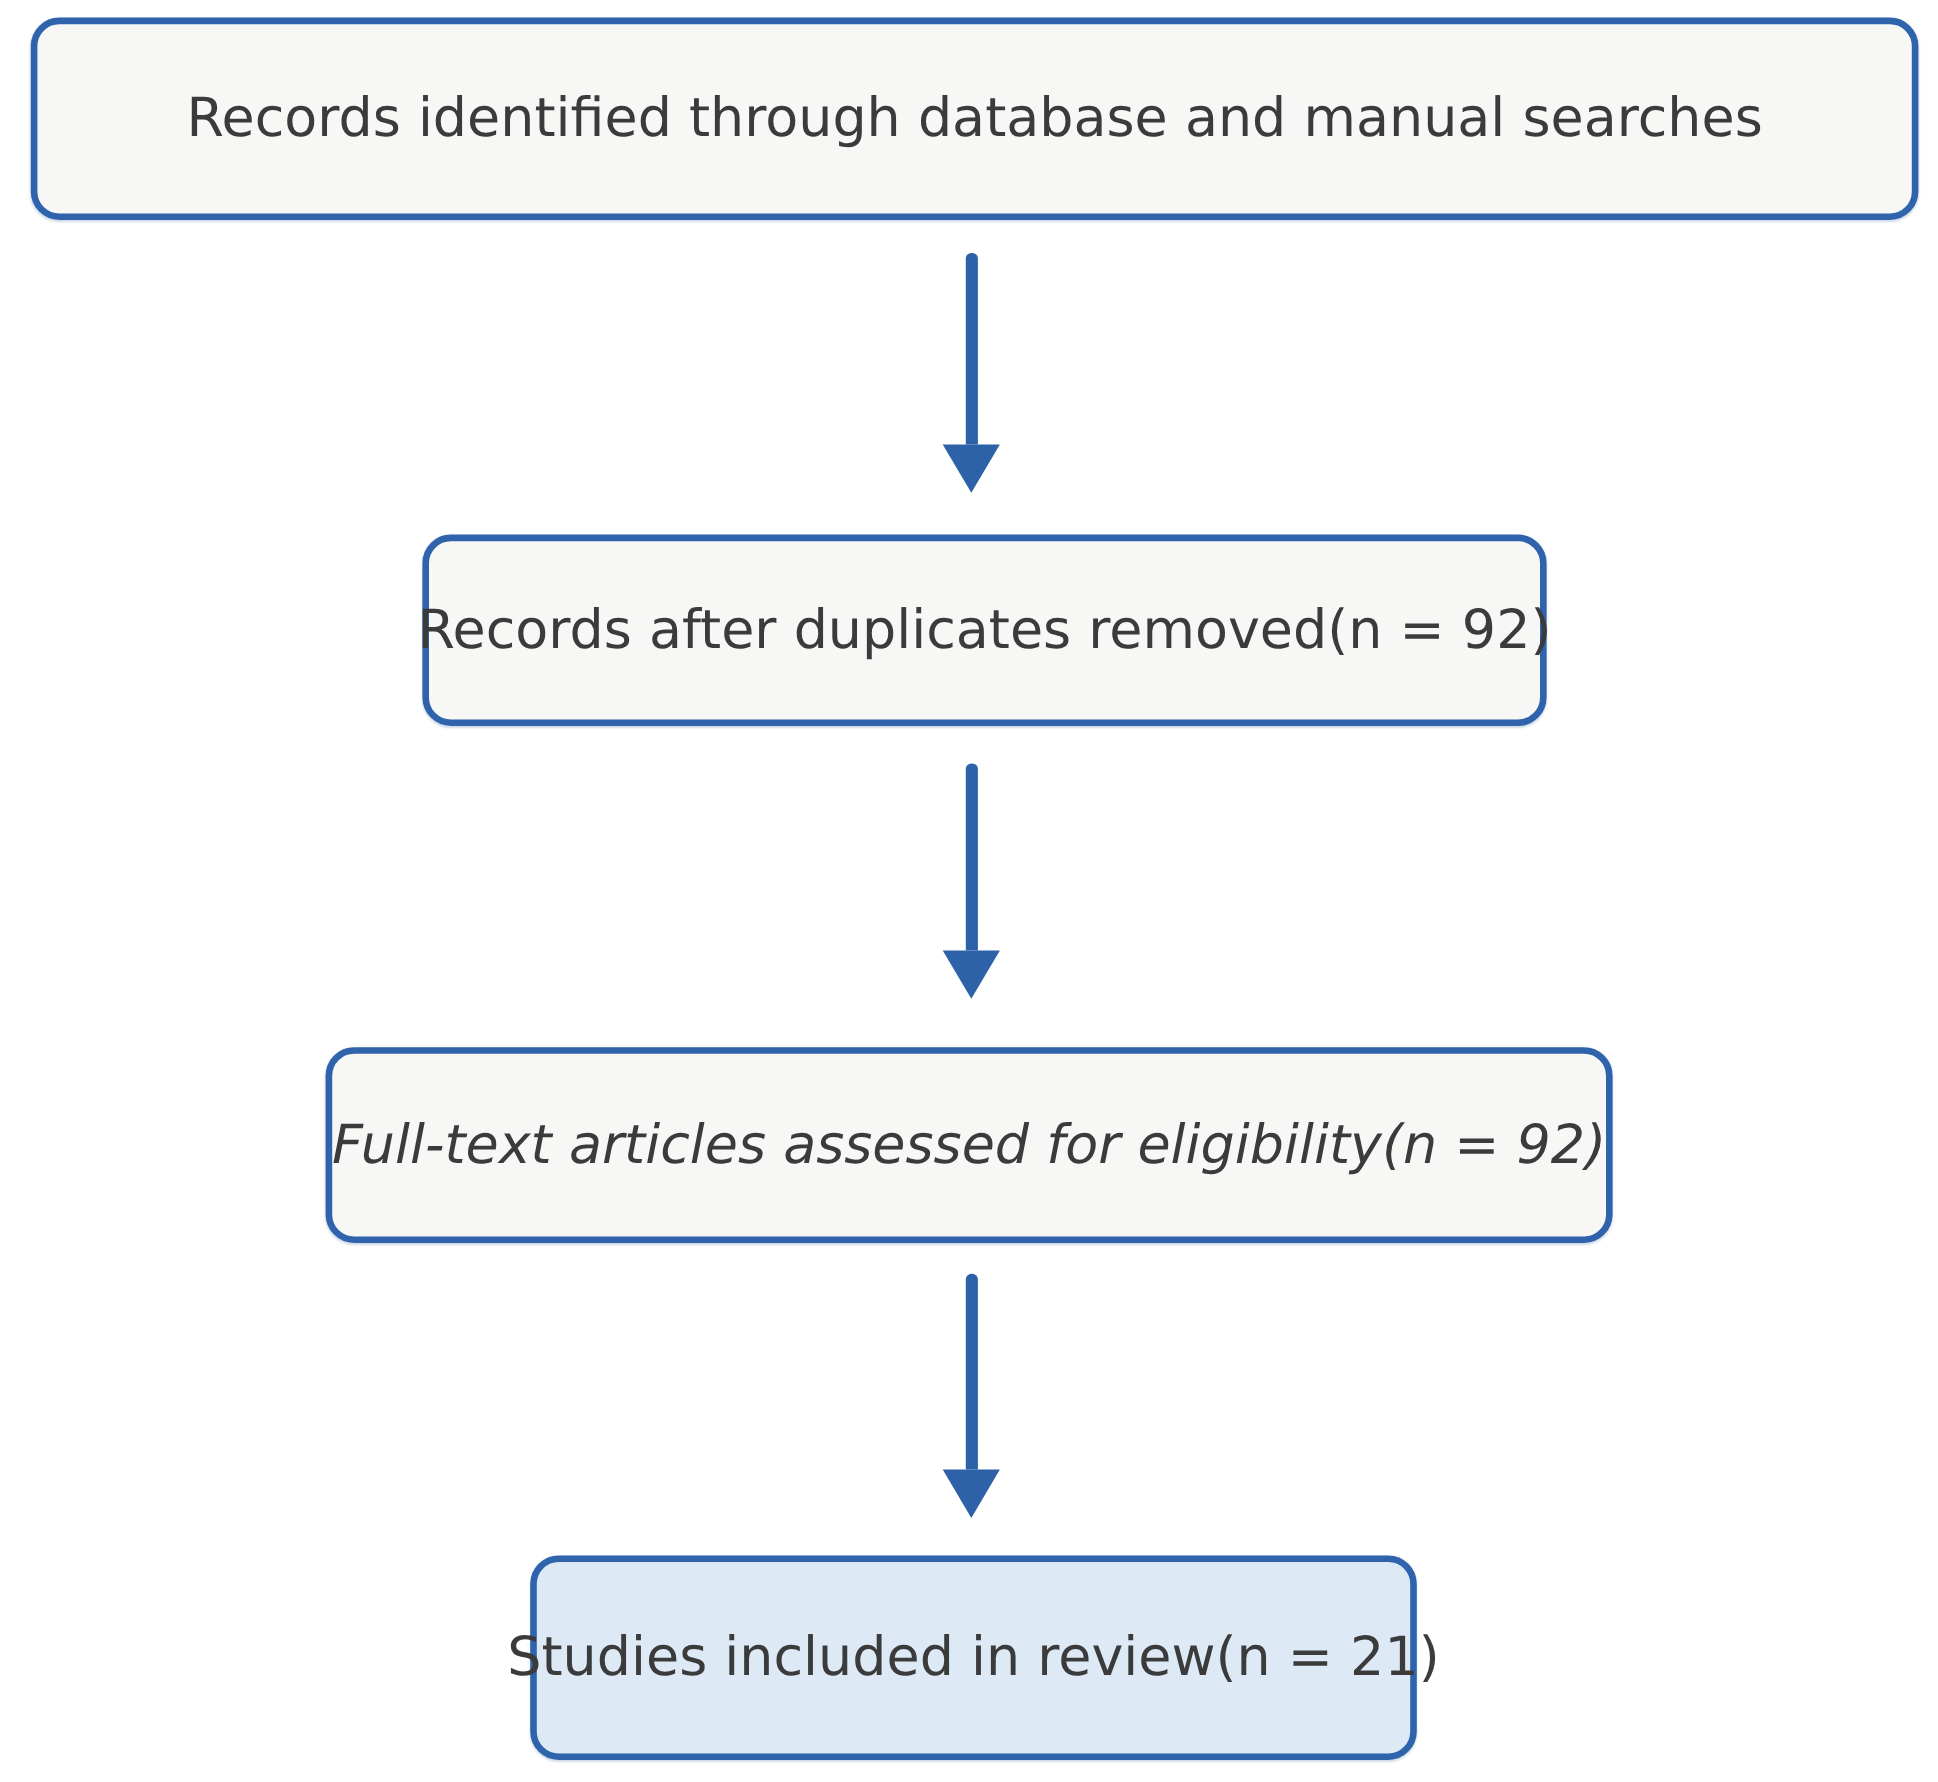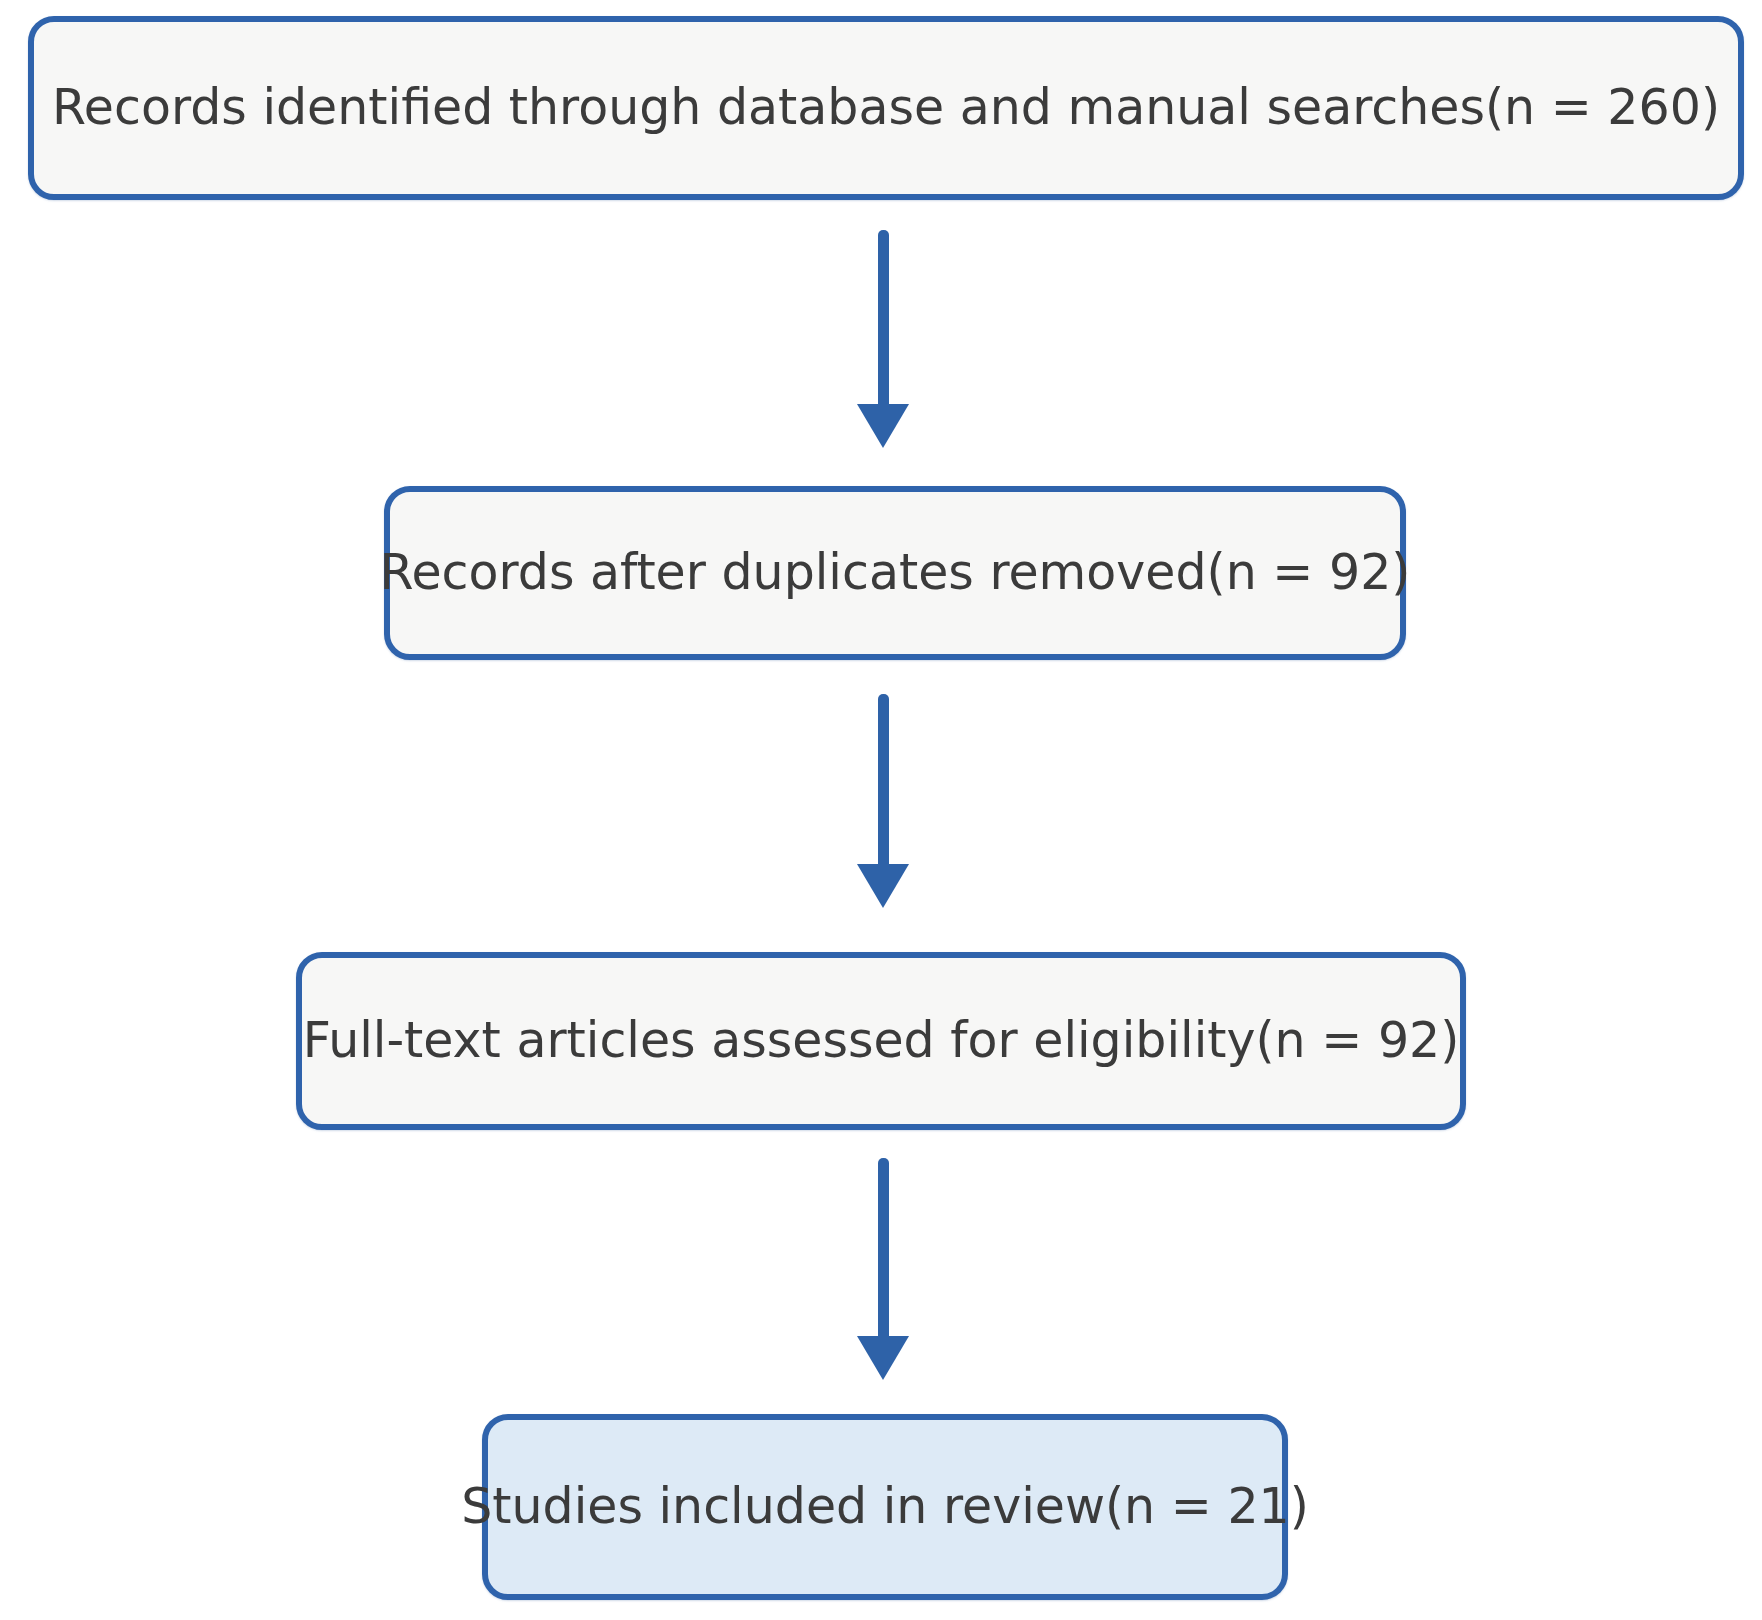--- a/index.html
+++ b/index.html
@@ -30,21 +30,21 @@
     font-size: 49px;
     line-height: 1.42;
     box-shadow: 0 1px 2px rgba(120,150,190,0.35);
   }
   .flow-box .label,
   .flow-box .count {
     white-space: nowrap;
   }
   #box-1 { left: 28px;  top: 16px;   width: 1716px; height: 184px; }
   #box-2 { left: 384px; top: 486px;  width: 1022px; height: 174px; }
-  #box-3 { left: 296px; top: 952px;  width: 1170px; height: 178px; }
+  #box-3 { left: 296px; top: 952px;  width: 1170px; height: 178px; font-style: italic; }
   #box-4 { left: 482px; top: 1414px; width: 806px;  height: 186px;
            background: #ddeaf6; }
 
   .arrow {
     position: absolute;
     width: 56px;
     display: flex;
     flex-direction: column;
     align-items: center;
   }
@@ -65,21 +65,20 @@
   #arrow-2 { left: 855px; top: 694px;  height: 214px; }
   #arrow-3 { left: 855px; top: 1158px; height: 222px; }
 </style>
 </head>
 <body>
 
 <div id="canvas">
 
   <div class="flow-box" id="box-1">
     <div class="label">Records identified through database and manual searches</div>
-    <div class="count">(n = 260)</div>
   </div>
 
   <div class="arrow" id="arrow-1">
     <div class="shaft"></div>
     <div class="head"></div>
   </div>
 
   <div class="flow-box" id="box-2">
     <div class="label">Records after duplicates removed</div>
     <div class="count">(n = 92)</div>

